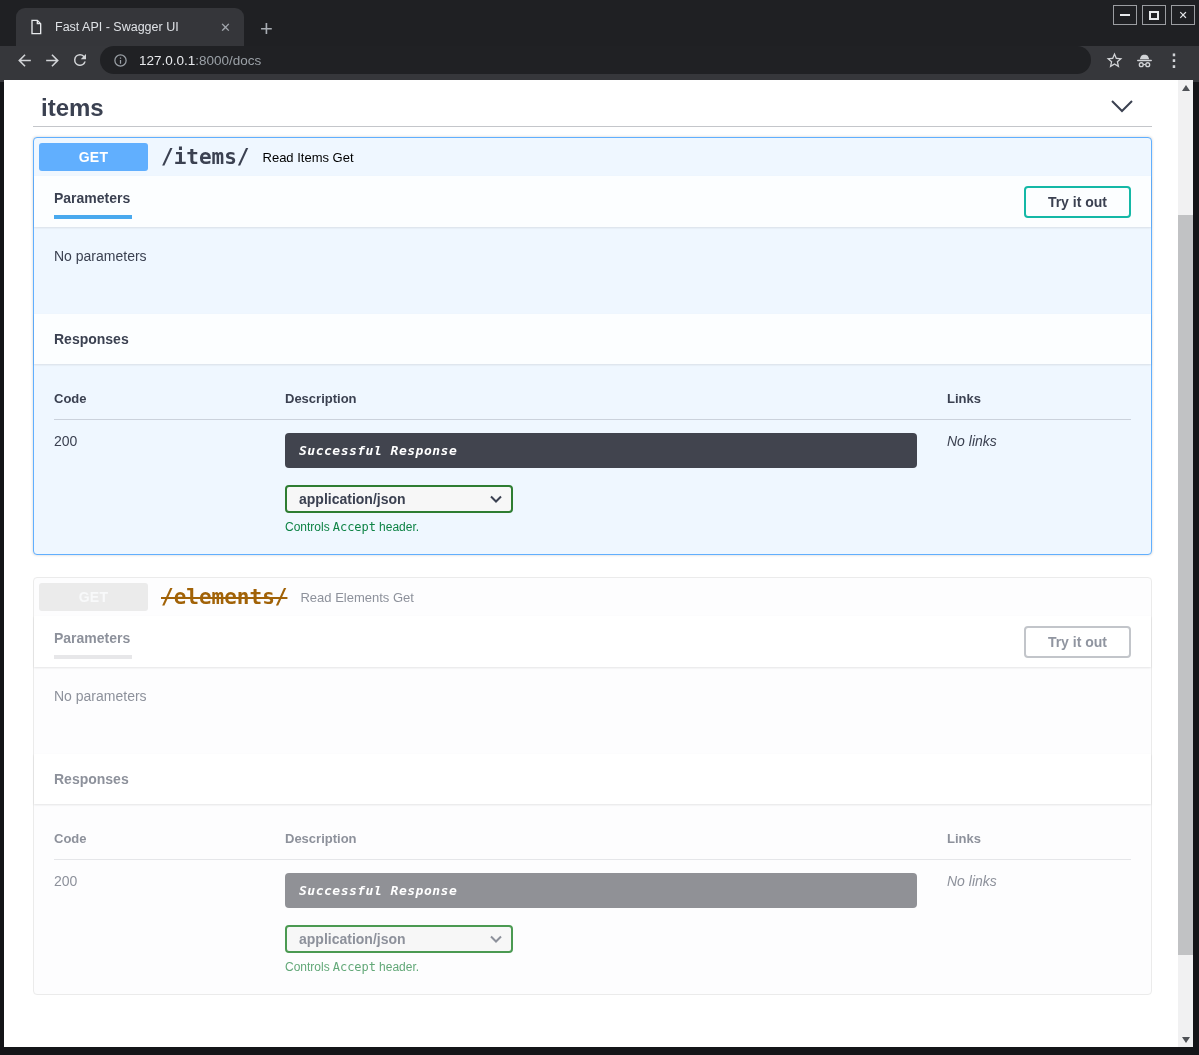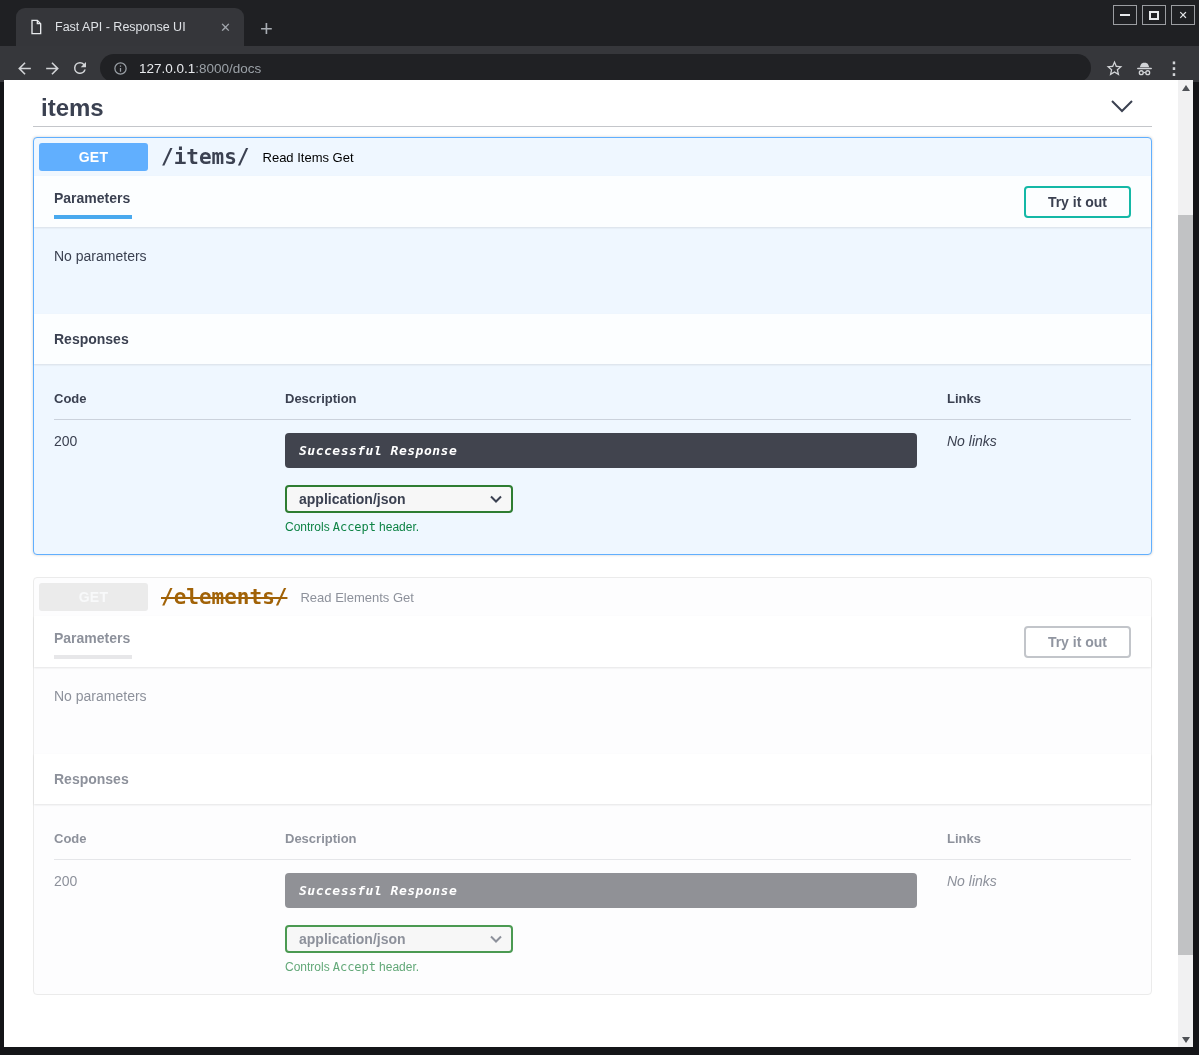--- a/index.html
+++ b/index.html
@@ -14,21 +14,21 @@
   .favicon { display:flex; }
   .tab-title { color:#dfe2e6; font-size:12.5px; margin-left:11px; flex:1; white-space:nowrap; overflow:hidden; }
   .tab-close { color:#a2a7ad; font-size:13px; cursor:pointer; padding:0 3px; }
   .newtab { color:#a8adb3; font-size:22px; font-weight:400; margin:0 0 6px 16px; line-height:1; }
   .win-controls { position:absolute; top:5px; right:4px; display:flex; gap:5px; }
   .win-btn { width:24px; height:20px; border:1px solid #9b9da1; background:transparent; display:flex; align-items:center; justify-content:center; color:#e8eaed; font-size:11px; cursor:pointer; }
   .glyph-min { width:10px; height:2px; background:#e8eaed; display:block; }
   .glyph-max { width:10px; height:9px; border:2px solid #e8eaed; display:block; }
 
   
-  .toolbar { position:absolute; top:46px; left:0; right:0; height:36px; background:#36373b; display:flex; align-items:flex-end; padding:0 10px; }
+  .toolbar { position:absolute; top:46px; left:0; right:0; height:36px; background:#36373b; display:flex; align-items:flex-start; padding:0 10px; }
   .nav-btn { width:28px; height:28px; display:flex; align-items:center; justify-content:center; border:none; background:transparent; cursor:pointer; }
   .nav-btn svg { fill:#d2d4d7; }
   .omnibox { flex:1; height:28px; background:#202124; border-radius:14px; display:flex; align-items:center; padding:0 13px; margin:0 8px 0 6px; cursor:text; }
   .omnibox svg { fill:#9aa0a6; flex:none; }
   .url-host { color:#e8eaed; font-size:13.5px; margin-left:11px; }
   .url-rest { color:#9aa0a6; font-size:13.5px; }
   .tool-icon { width:30px; height:28px; display:flex; align-items:center; justify-content:center; border:none; background:transparent; cursor:pointer; }
   .tool-icon svg { fill:#d2d4d7; }
   .menu-dots { color:#d2d4d7; font-size:17px; font-weight:700; letter-spacing:0; }
 
@@ -97,21 +97,21 @@
 <div class="frame">
 
   <div class="titlebar">
     <div class="tab">
       <span class="favicon">
         <svg width="16" height="16" viewBox="0 0 24 24" fill="none" stroke="#e8eaed" stroke-width="2">
             <path d="M6 2h8l5 5v15H6z"></path>
             <path d="M14 2v5h5"></path>
           </svg>
       </span>
-      <span class="tab-title">Fast API - Response UI</span>
+      <span class="tab-title">Fast API - Swagger UI</span>
       <span class="tab-close">✕</span>
     </div>
     <span class="newtab">+</span>
     <div class="win-controls">
       <button class="win-btn">
           <span class="glyph-min"></span>
         </button>
       <button class="win-btn">
           <span class="glyph-max"></span>
         </button>

